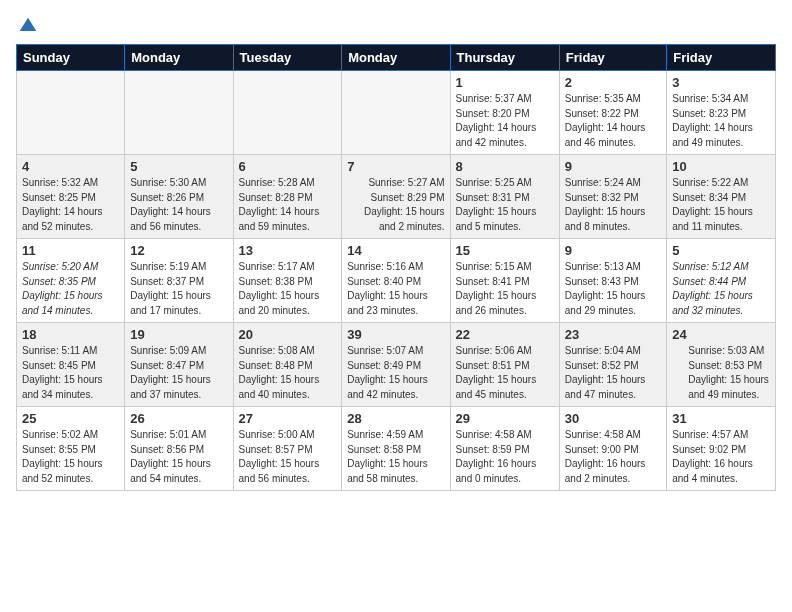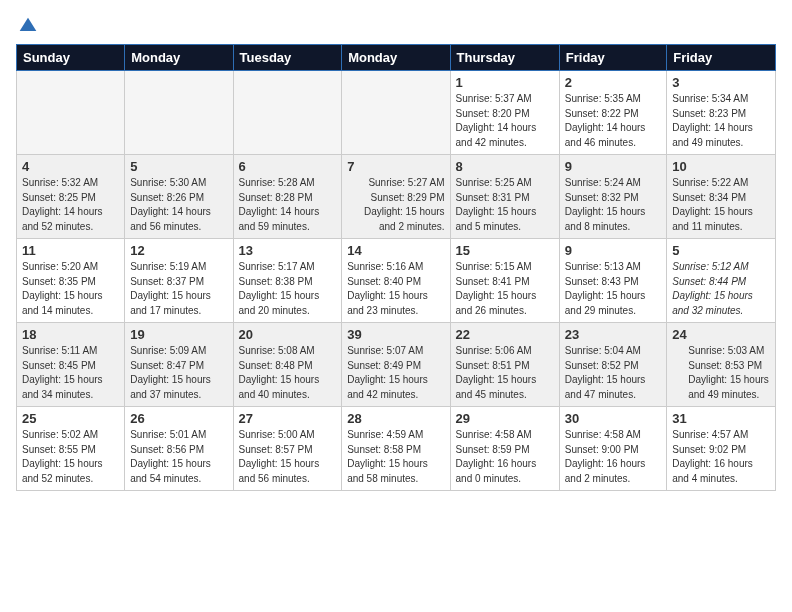--- a/index.html
+++ b/index.html
@@ -201,21 +201,21 @@
           <span class="day-number">10</span>
           <div class="day-info" style="white-space: pre-line;">Sunrise: 5:22 AM
 Sunset: 8:34 PM
 Daylight: 15 hours
 and 11 minutes.</div>
         </td>
       </tr>
       <tr>
         <td>
           <span class="day-number">11</span>
-          <div class="day-info" style="white-space: pre-line;">Sunrise: 5:20 AM
+          <div class="day-info" style="white-space: pre-line; font-style: italic;">Sunrise: 5:20 AM
 Sunset: 8:35 PM
 Daylight: 15 hours
 and 14 minutes.</div>
         </td>
         <td>
           <span class="day-number">12</span>
           <div class="day-info" style="white-space: pre-line;">Sunrise: 5:19 AM
 Sunset: 8:37 PM
 Daylight: 15 hours
 and 17 minutes.</div>

